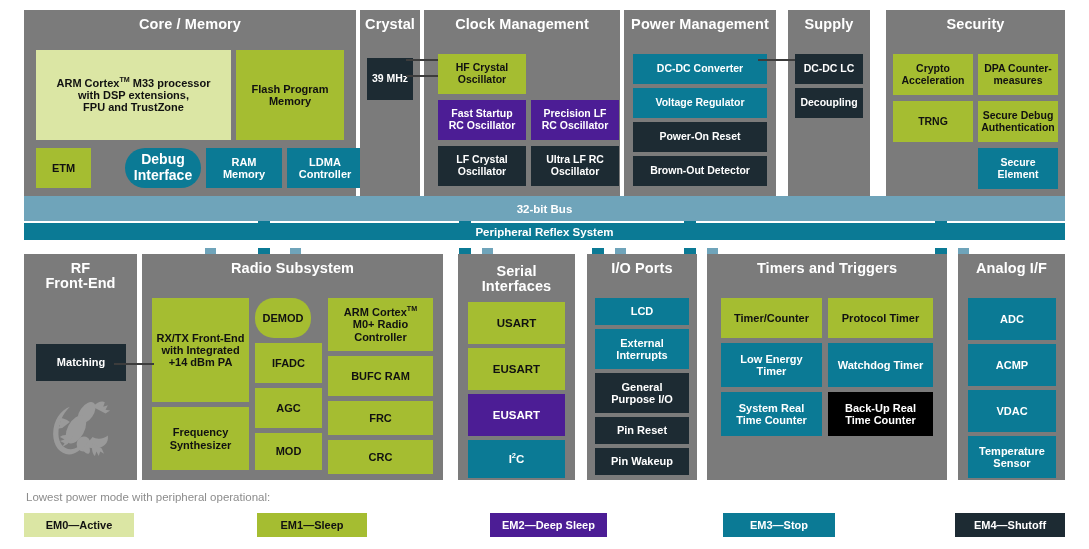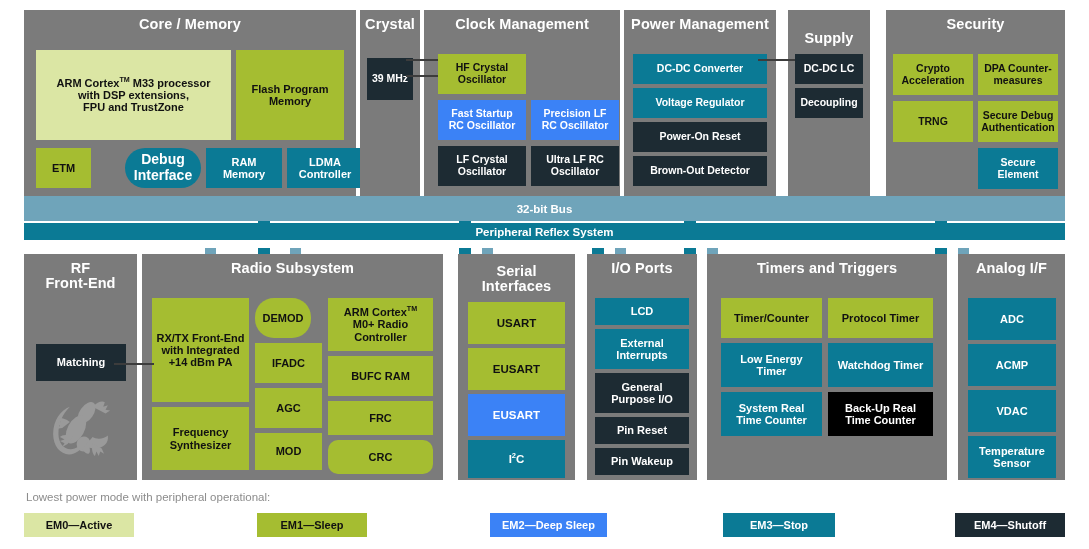--- a/index.html
+++ b/index.html
@@ -30,21 +30,21 @@
     display: flex;
     align-items: center;
     justify-content: center;
     text-align: center;
     font-weight: bold;
     line-height: 1.12;
     padding: 1px 2px;
   }
   .em0 { background: #dbe6a4; color: #111111; }
   .em1 { background: #a5bd31; color: #111111; }
-  .em2 { background: #3b82f6; color: #ffffff; }
+  .em2 { background: #4c1d95; color: #ffffff; }
   .em3 { background: #0b7a95; color: #ffffff; }
   .em4 { background: #1d2b33; color: #ffffff; }
   .em4b{ background: #000000; color: #ffffff; }
 
   
   .bus {
     position: absolute;
     display: flex;
     align-items: center;
     justify-content: center;
@@ -132,21 +132,21 @@
 
   <div class="panel" style="left:624px; top:10px; width:152px; height:188px;">
     <div class="panel-title" style="font-size:14.5px; padding-top:7px;">Power Management</div>
     <div class="blk em3" style="left:9px; top:44px; width:134px; height:30px; font-size:10.5px;">DC-DC Converter</div>
     <div class="blk em3" style="left:9px; top:78px; width:134px; height:30px; font-size:10.5px;">Voltage Regulator</div>
     <div class="blk em4" style="left:9px; top:112px; width:134px; height:30px; font-size:10.5px;">Power-On Reset</div>
     <div class="blk em4" style="left:9px; top:146px; width:134px; height:30px; font-size:10.5px;">Brown-Out Detector</div>
   </div>
 
   <div class="panel" style="left:788px; top:10px; width:82px; height:188px;">
-    <div class="panel-title" style="font-size:14.5px; padding-top:15px;margin-top:6px;">Supply</div>
+    <div class="panel-title" style="font-size:14.5px; padding-top:7px;">Supply</div>
     <div class="blk em4" style="left:7px; top:44px; width:68px; height:30px; font-size:10.5px;">DC-DC LC</div>
     <div class="blk em4" style="left:7px; top:78px; width:68px; height:30px; font-size:10.5px;">Decoupling</div>
   </div>
 
   <div class="wire" style="left:758px; top:59px; width:37px; height:1.5px;"></div>
 
   <div class="panel" style="left:886px; top:10px; width:179px; height:188px;">
     <div class="panel-title" style="font-size:14.5px; padding-top:7px;">Security</div>
     <div class="blk em1" style="left:7px; top:44px; width:80px; height:41px; font-size:10.5px;">
       <span>Crypto<br>Acceleration</span>
@@ -217,21 +217,21 @@
     </div>
     <div class="blk em1" style="left:113px; top:44px; width:56px; height:40px; font-size:11px;border-radius:19px;">DEMOD</div>
     <div class="blk em1" style="left:113px; top:89px; width:67px; height:40px; font-size:11px;">IFADC</div>
     <div class="blk em1" style="left:113px; top:134px; width:67px; height:40px; font-size:11px;">AGC</div>
     <div class="blk em1" style="left:113px; top:179px; width:67px; height:37px; font-size:11px;">MOD</div>
     <div class="blk em1" style="left:186px; top:44px; width:105px; height:53px; font-size:11px;">
       <span>ARM Cortex<sup>TM</sup><br>M0+ Radio<br>Controller</span>
     </div>
     <div class="blk em1" style="left:186px; top:102px; width:105px; height:40px; font-size:11px;">BUFC RAM</div>
     <div class="blk em1" style="left:186px; top:147px; width:105px; height:34px; font-size:11px;">FRC</div>
-    <div class="blk em1" style="left:186px; top:186px; width:105px; height:34px; font-size:11px;border-radius:10px;">CRC</div>
+    <div class="blk em1" style="left:186px; top:186px; width:105px; height:34px; font-size:11px;">CRC</div>
   </div>
 
   <div class="wire" style="left:114px; top:363px; width:40px; height:1.5px;"></div>
 
   <div class="panel" style="left:458px; top:254px; width:117px; height:226px;">
     <div class="panel-title" style="font-size:14.5px; padding-top:10px;">Serial<br>Interfaces</div>
     <div class="blk em1" style="left:10px; top:48px; width:97px; height:42px; font-size:11.5px;">USART</div>
     <div class="blk em1" style="left:10px; top:94px; width:97px; height:42px; font-size:11.5px;">EUSART</div>
     <div class="blk em2" style="left:10px; top:140px; width:97px; height:42px; font-size:11.5px;">EUSART</div>
     <div class="blk em3" style="left:10px; top:186px; width:97px; height:38px; font-size:11.5px;">

